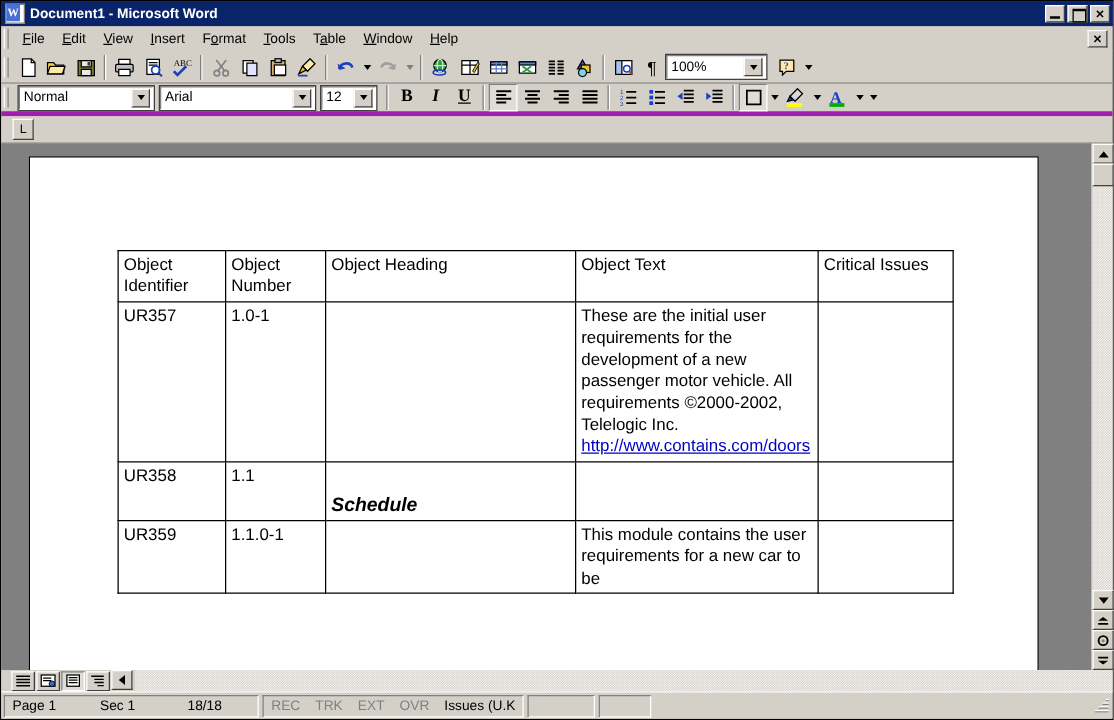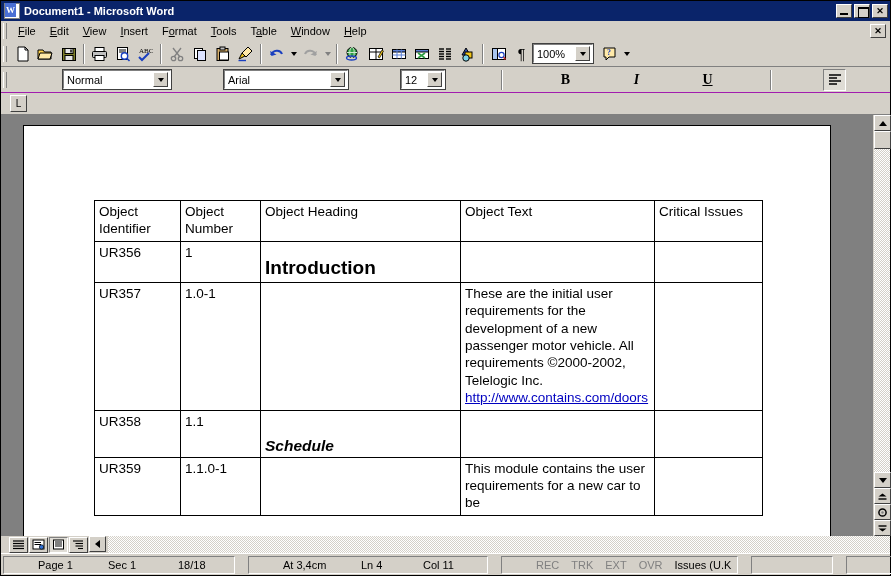--- a/index.html
+++ b/index.html
@@ -98,21 +98,21 @@
 
   
   .toolbar {
     height: 26px;
     display: flex; align-items: center;
     background: #d4d0c8;
     padding-left: 2px;
     flex: 0 0 auto;
     border-bottom: 1px solid #808080;
   }
-  .toolbar.t2 { border-bottom: 1px solid #a21caf; gap: 48px; }
+  .toolbar.t2 { border-bottom: 4px solid #a21caf; }
   .tb-sep {
     width: 2px; height: 20px; margin: 0 3px;
     border-left: 1px solid #808080; border-right: 1px solid #fff;
     flex: 0 0 auto;
   }
   .tbtn {
     width: 23px; height: 22px;
     display: flex; align-items: center; justify-content: center;
     flex: 0 0 auto;
     position: relative;
@@ -161,21 +161,21 @@
     flex: 0 0 auto;
   }
   .combo .arrow::after {
     content: ""; width: 0; height: 0;
     border-left: 3px solid transparent; border-right: 3px solid transparent;
     border-top: 4px solid #000;
   }
   .combo.style-combo { width: 108px; margin-left: 4px; }
   .combo.font-combo  { width: 124px; }
   .combo.size-combo  { width: 44px; }
-  .combo.zoom-combo  { width: 60px; }
+  .combo.zoom-combo  { width: 80px; }
 
   
   .rulerrow {
     height: 22px; background: #d4d0c8;
     display: flex; align-items: center;
     flex: 0 0 auto;
     border-bottom: 1px solid #808080;
     padding-left: 9px;
   }
   .tabsel {
@@ -311,23 +311,22 @@
     border-top: 1px solid #fff;
     flex: 0 0 auto;
     padding: 0 2px;
     font-size: 11px;
   }
   .sb-group {
     height: 18px;
     border-top: 1px solid #808080; border-left: 1px solid #808080;
     border-right: 1px solid #fff; border-bottom: 1px solid #fff;
     display: flex; align-items: center;
-    margin-right: 13px;
-    flex: 0 0 auto;
-    padding-left: 28px;
+    margin-right: 3px;
+    flex: 0 0 auto;
   }
   .sb-cell { padding: 0 6px; white-space: nowrap; color: #000; }
   .sb-cell.dim { color: #808080; }
   .sb-flex { flex: 1 1 auto; }
   .grip-corner {
     width: 14px; height: 14px; position: relative; margin-left: 4px;
     flex: 0 0 auto;
   }
   .grip-corner i {
     position: absolute; right: 1px;
@@ -715,29 +714,20 @@
           </colgroup>
           <tbody>
             <tr>
               <td>Object Identifier</td>
               <td>Object Number</td>
               <td>Object Heading</td>
               <td>Object Text</td>
               <td>Critical Issues</td>
             </tr>
 
-            <tr>
-              <td>UR356</td>
-              <td>1</td>
-              <td>
-                <div class="heading1">Introduction</div>
-              </td>
-              <td></td>
-              <td></td>
-            </tr>
 
             <tr>
               <td>UR357</td>
               <td>1.0-1</td>
               <td></td>
               <td>
                 <span>These are the initial user requirements for the development of a new passenger motor vehicle. All requirements ©2000-2002, Telelogic Inc. </span><a class="link" href="#">http://www.contains.com/doors</a>
               </td>
               <td></td>
             </tr>
@@ -847,25 +837,20 @@
     <div class="htrack"></div>
   </div>
 
   <div class="statusbar">
     <div class="sb-group">
       <div class="sb-cell" style="width:70px">Page  1</div>
       <div class="sb-cell" style="width:70px">Sec  1</div>
       <div class="sb-cell" style="width:62px">18/18</div>
     </div>
     <div class="sb-group">
-      <div class="sb-cell" style="width:78px">At  3,4cm</div>
-      <div class="sb-cell" style="width:62px">Ln  4</div>
-      <div class="sb-cell" style="width:70px">Col  11</div>
-    </div>
-    <div class="sb-group">
       <div class="sb-cell dim">REC</div>
       <div class="sb-cell dim">TRK</div>
       <div class="sb-cell dim">EXT</div>
       <div class="sb-cell dim">OVR</div>
       <div class="sb-cell">Issues (U.K</div>
     </div>
     <div class="sb-group">
       <div class="sb-cell" style="width:52px">&nbsp;</div>
     </div>
     <div class="sb-group">

